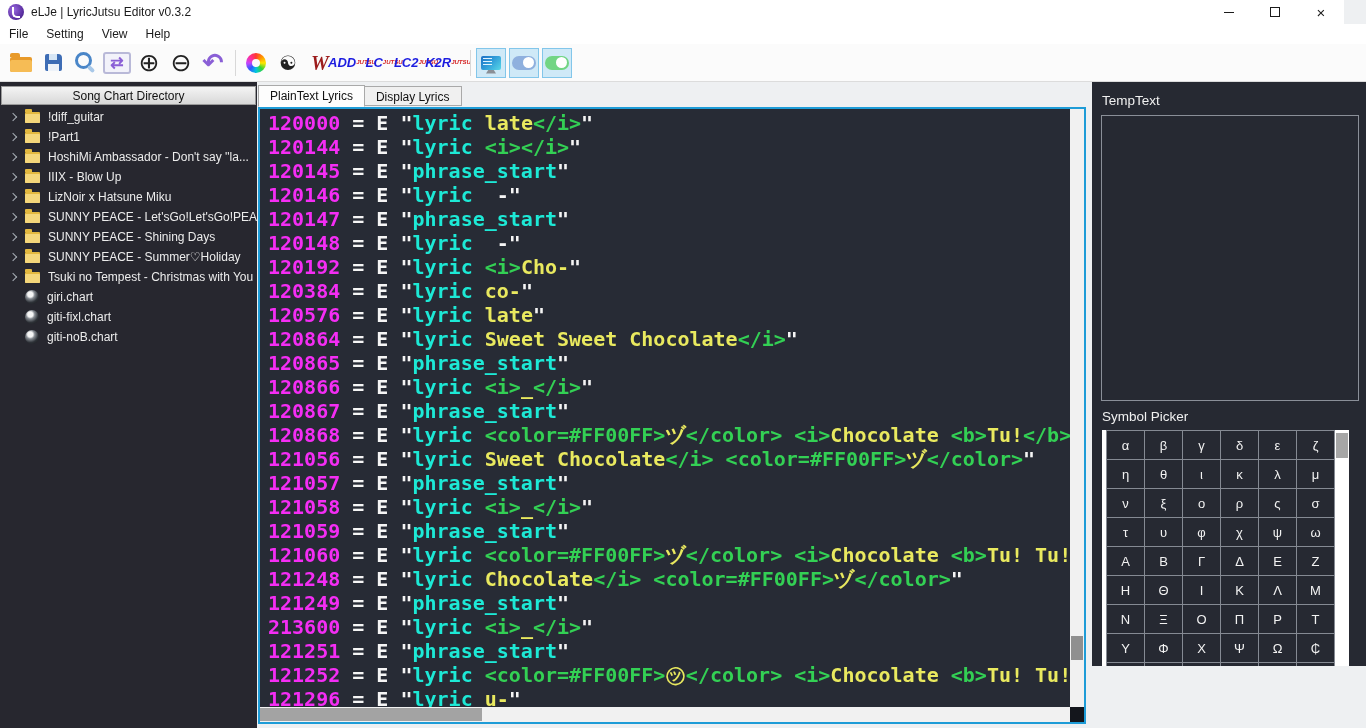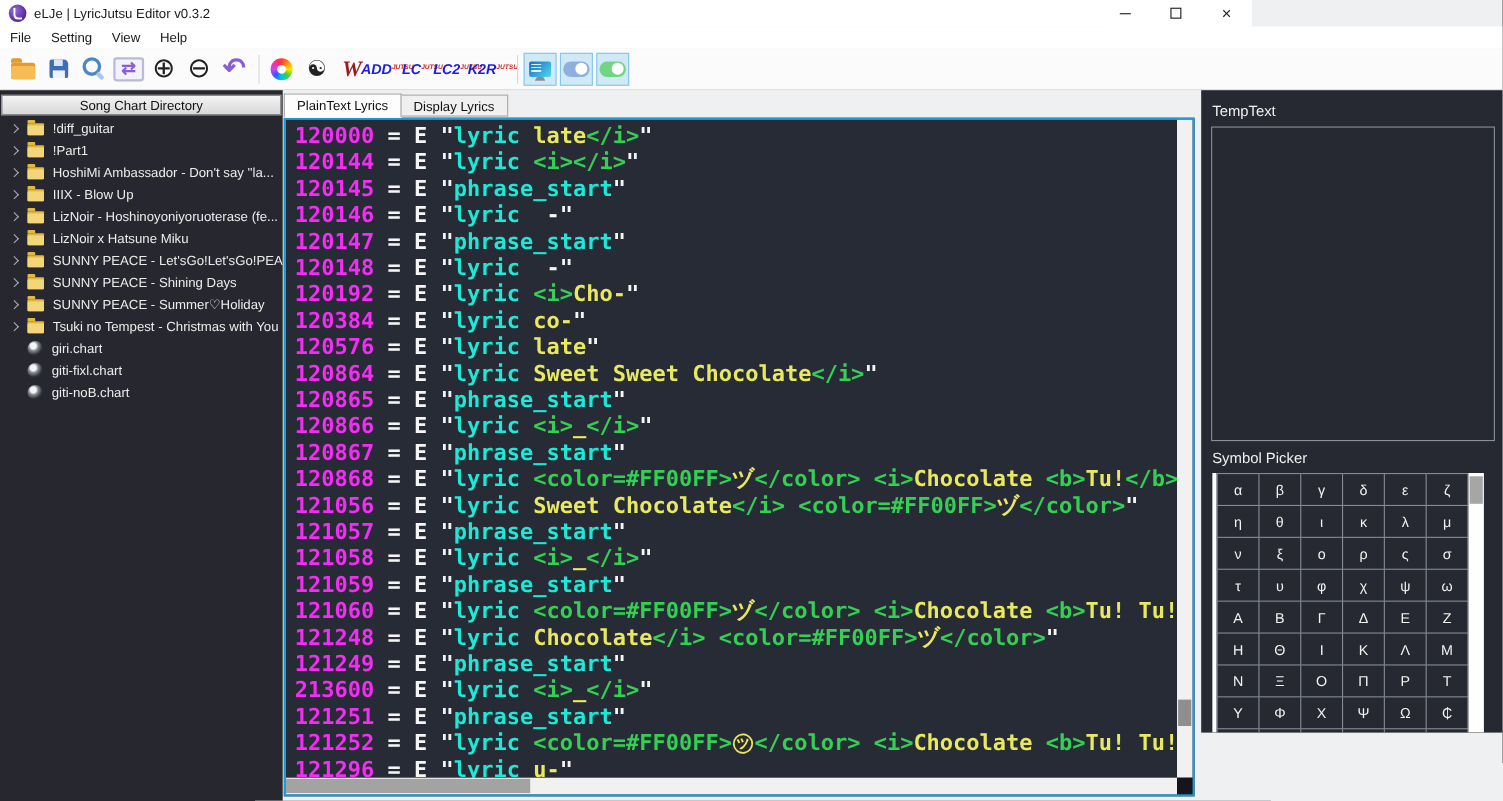--- a/index.html
+++ b/index.html
@@ -1,20 +1,20 @@
 <!DOCTYPE html>
 <html style="--accent: #1e9cd7; --editor_bg: #272b35; --sidebar_bg: #27272f; --panel_bg: #262932; --num: #f42df4; --keyword: #1de9d6; --lyric_text: #e9e95f; --tag: #33d054; --plain: #f5f5f5; --highlight_btn_bg: #cfe9f7; --highlight_btn_border: #82c6ea;"><head>
 <meta charset="utf-8">
 <style>
   html,body{margin:0;padding:0}
   body{width:1366px;height:728px;position:relative;overflow:hidden;
        font-family:"Liberation Sans",sans-serif;background:#eef0f2;}
 
   
-  .titlebar{position:absolute;left:0;top:0;width:1138px;height:24px;background:#ffffff;display:flex;align-items:center;}
+  .titlebar{position:absolute;left:0;top:0;width:1344px;height:24px;background:#ffffff;display:flex;align-items:center;}
   .app-icon{width:16px;height:16px;border-radius:50%;margin-left:8px;position:relative;flex:none;
             background:radial-gradient(circle at 35% 35%, #9a6ae0, #5a2ea0 65%, #3a1d6e);}
   .app-icon::after{content:'';position:absolute;left:4px;top:3px;width:6px;height:9px;
             border-left:2px solid #fff;border-bottom:2px solid #fff;border-radius:0 0 0 5px;}
   .title-text{font-size:12px;color:#1b1b1b;margin-left:7px;white-space:nowrap;}
   .win-controls{position:absolute;right:0;top:0;height:24px;display:flex;}
   .wc{width:46px;height:24px;display:flex;align-items:center;justify-content:center;background:#fff;border:none;padding:0;}
   .ic-min{width:10px;height:1px;background:#1b1b1b;}
   .ic-restore{position:relative;width:8px;height:8px;border:1px solid #1b1b1b;background:#fff;}
   .ic-restore::before{content:'';position:absolute;width:8px;height:8px;border:1px solid #1b1b1b;top:-3px;left:2px;z-index:-1;}
@@ -229,25 +229,20 @@
         <span class="sb-label">HoshiMi Ambassador - Don't say ''la...</span>
       </div>
       <div class="sb-item">
         <span class="chev"></span>
         <span class="fold"></span>
         <span class="sb-label">IIIX - Blow Up</span>
       </div>
       <div class="sb-item">
         <span class="chev"></span>
         <span class="fold"></span>
-        <span class="sb-label">LizNoir - Hoshinoyoniyoruoterase (fe...</span>
-      </div>
-      <div class="sb-item">
-        <span class="chev"></span>
-        <span class="fold"></span>
         <span class="sb-label">LizNoir x Hatsune Miku</span>
       </div>
       <div class="sb-item">
         <span class="chev"></span>
         <span class="fold"></span>
         <span class="sb-label">SUNNY PEACE - Let'sGo!Let'sGo!PEA...</span>
       </div>
       <div class="sb-item">
         <span class="chev"></span>
         <span class="fold"></span>

